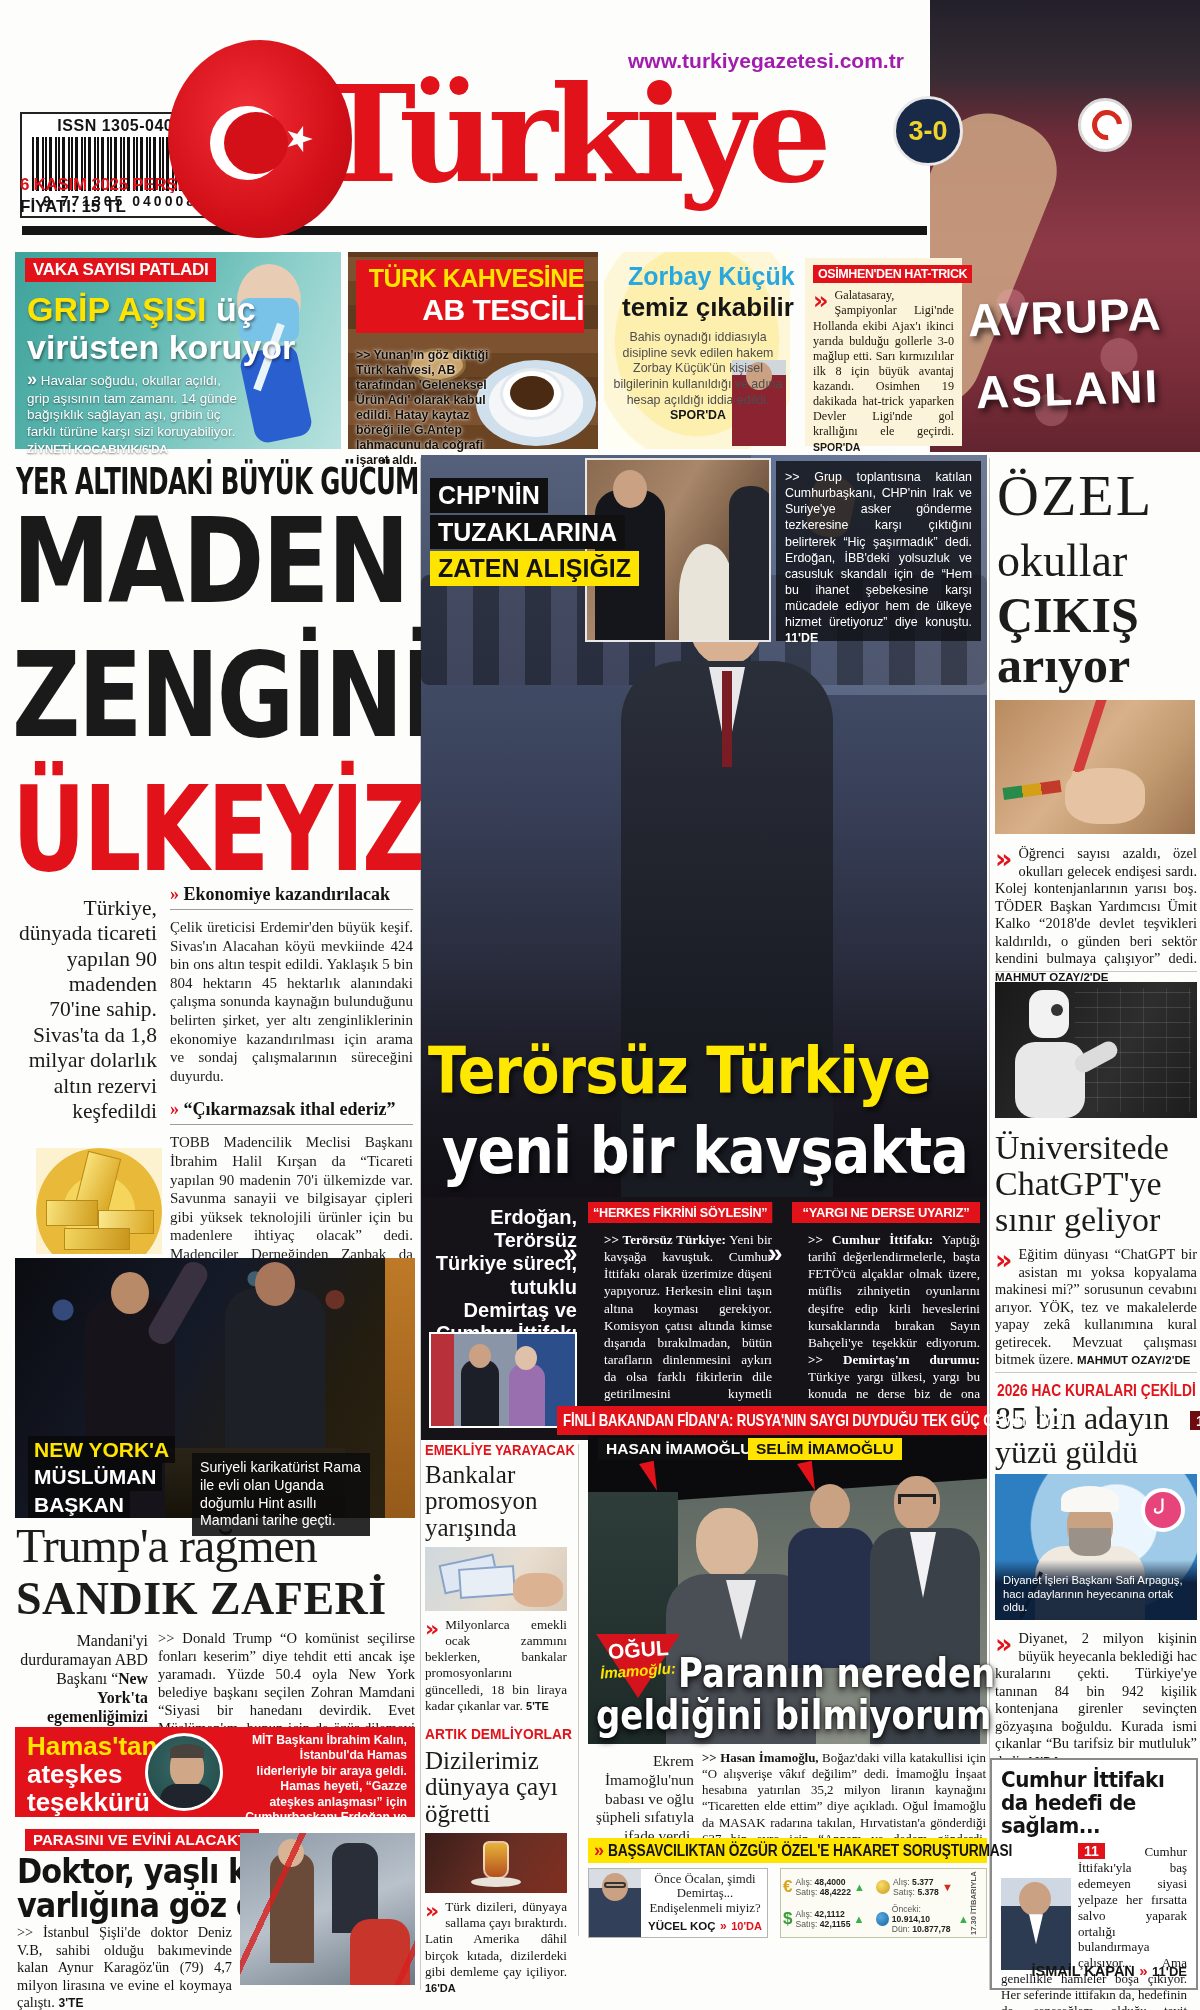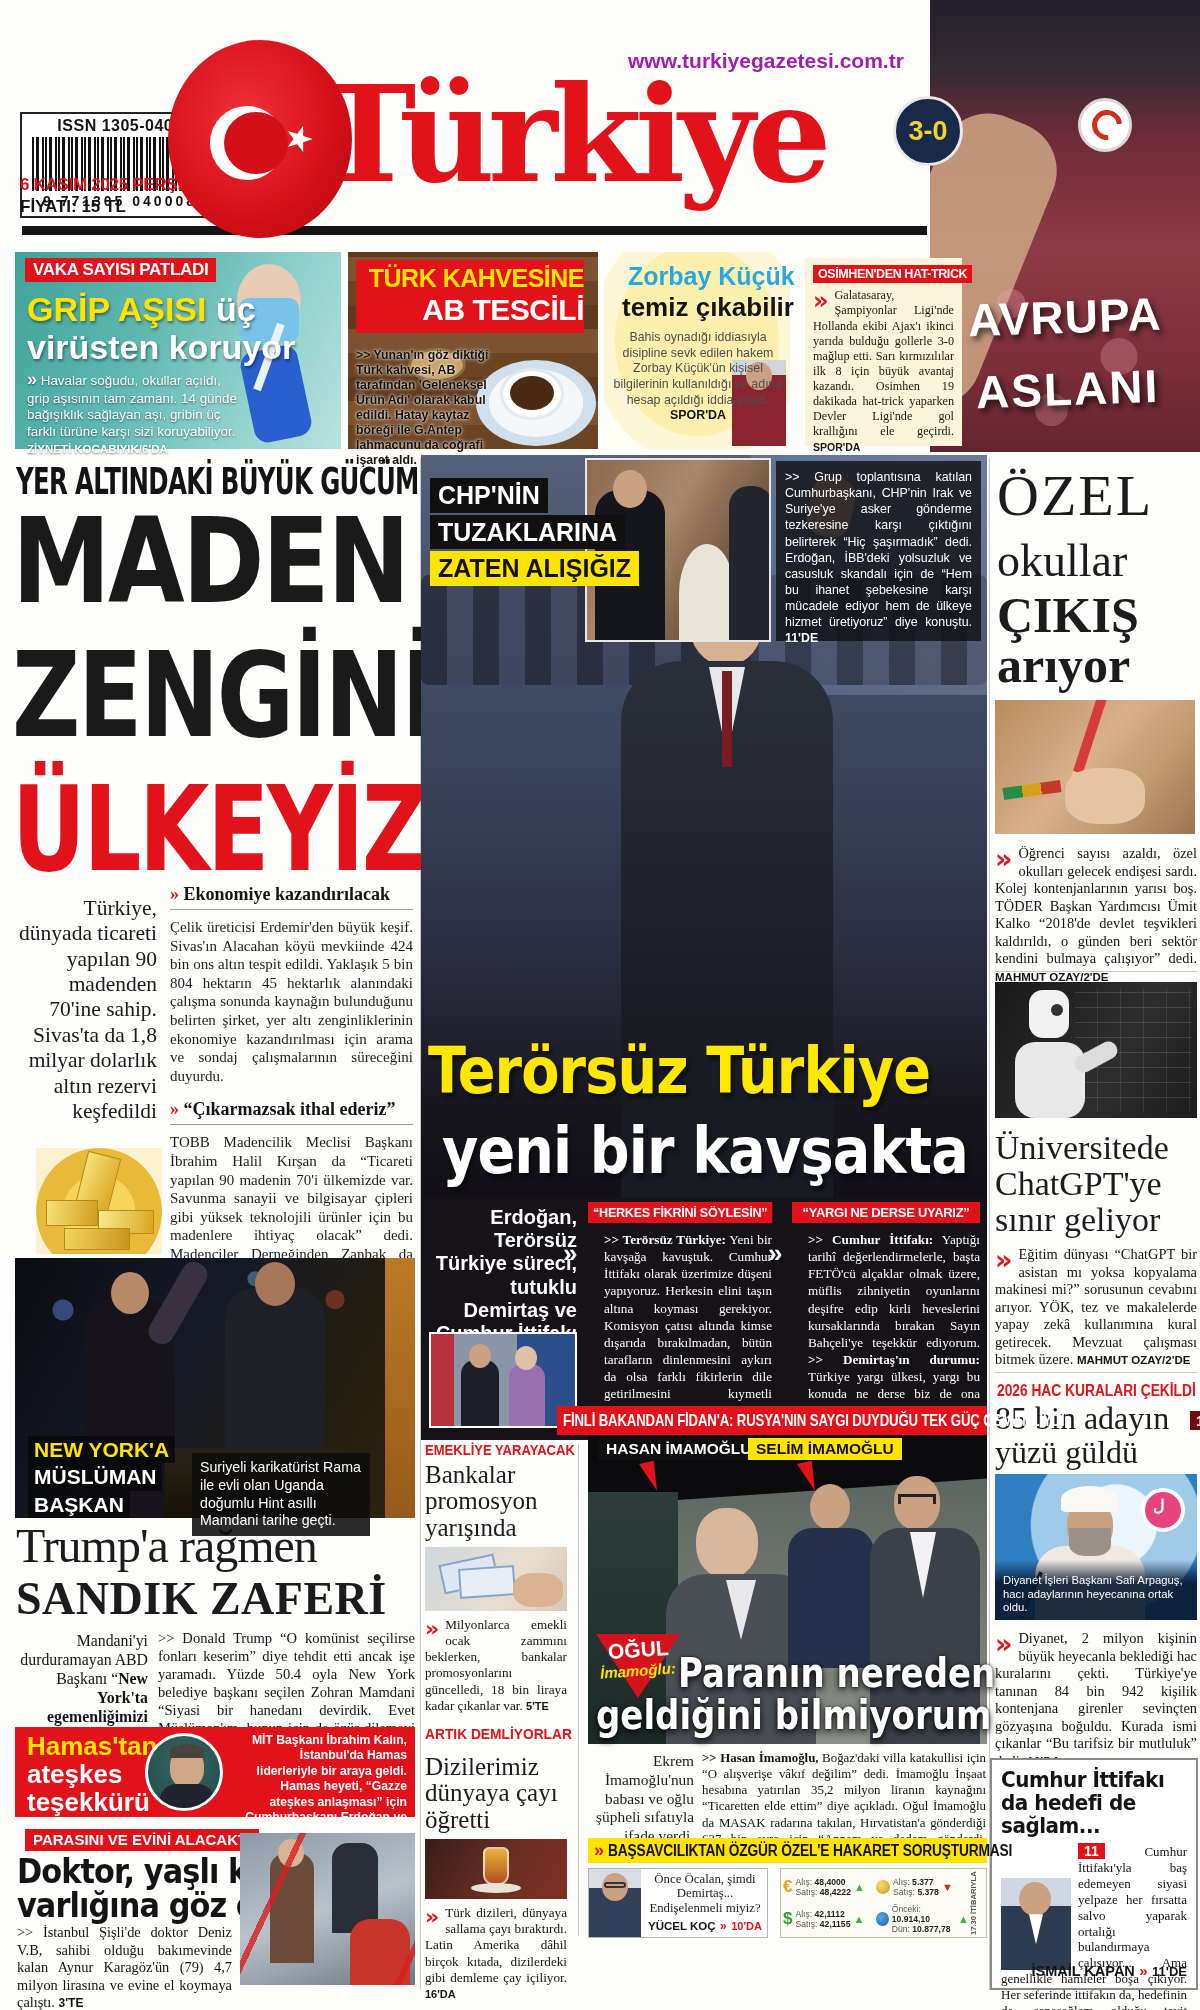--- a/index.html
+++ b/index.html
@@ -341,21 +341,21 @@
         <div class="abs" style="left:16px;top:12px;width:56px;height:30px;background:#dfe8f2;border:2px solid #8aa4c8;transform:rotate(-12deg)"></div>
         <div class="abs" style="left:34px;top:20px;width:56px;height:30px;background:#e8eef6;border:2px solid #8aa4c8;transform:rotate(-4deg)"></div>
         <div class="abs" style="left:88px;top:26px;width:50px;height:34px;border-radius:40%;background:#dcb392"></div>
       </div>
       <div class="serif" style="font-size:13.2px;line-height:1.23;text-align:justify;margin-top:6px">
         <span class="bigchev" style="font-size:22px">»</span>
         <span>Milyonlarca emekli ocak zammını beklerken, bankalar promosyonlarını güncelledi, 18 bin liraya kadar çıkanlar var.</span>
         <b style="font-family:'Liberation Sans',sans-serif;font-size:11px">5'TE</b>
       </div>
       <div class="b nw sx kickerline" style="font-size:14.5px;margin-top:12px;transform:scaleX(.95)">ARTIK DEMLİYORLAR</div>
-      <div class="serif" style="font-size:25px;line-height:1.05;margin:11px 0 6px;color:#1c1c1c">Dizilerimiz dünyaya çayı öğretti</div>
+      <div class="serif" style="font-size:25px;line-height:1.05;margin:5px 0 6px;color:#1c1c1c">Dizilerimiz dünyaya çayı öğretti</div>
       <div class="ph" style="position:relative;width:142px;height:60px;background:linear-gradient(120deg,#3a1d1a,#6a2f24 55%,#802f20)">
         <div class="abs" style="left:58px;top:8px;width:26px;height:38px;border-radius:6px 6px 10px 10px;background:linear-gradient(180deg,#e8b23a,#b3501e);border:2px solid rgba(255,255,255,.65)"></div>
         <div class="abs" style="left:46px;top:44px;width:50px;height:10px;border-radius:50%;background:#e8e2d8"></div>
       </div>
       <div class="serif" style="font-size:13.2px;line-height:1.23;text-align:justify;margin-top:6px">
         <span class="bigchev" style="font-size:22px">»</span>
         <span>Türk dizileri, dünyaya sallama çayı bıraktırdı. Latin Amerika dâhil birçok kıtada, dizilerdeki gibi demleme çay içiliyor.</span>
         <b style="font-family:'Liberation Sans',sans-serif;font-size:11px">16'DA</b>
       </div>
     </div>

